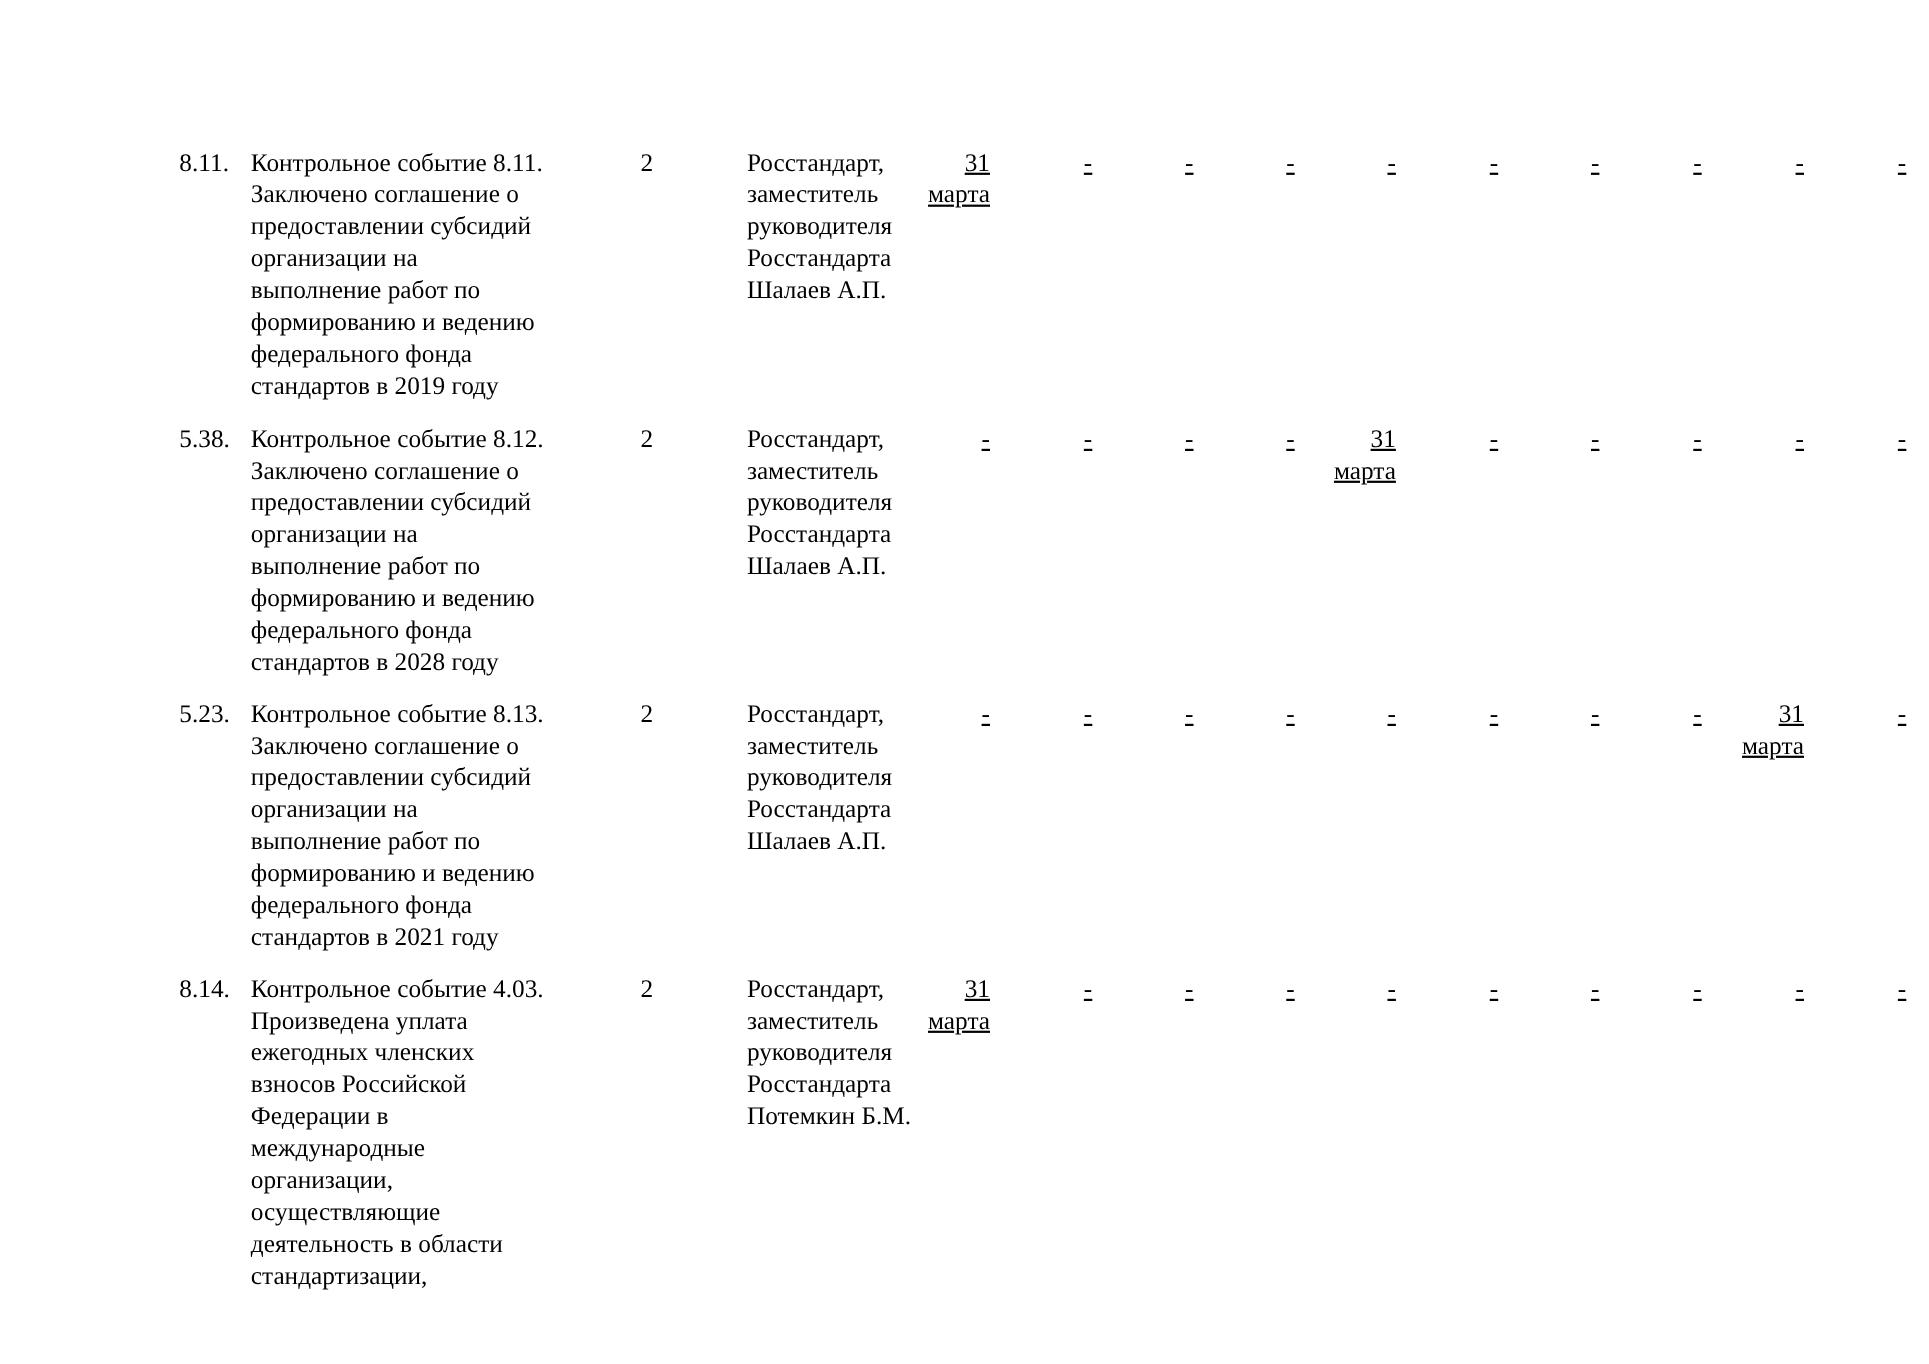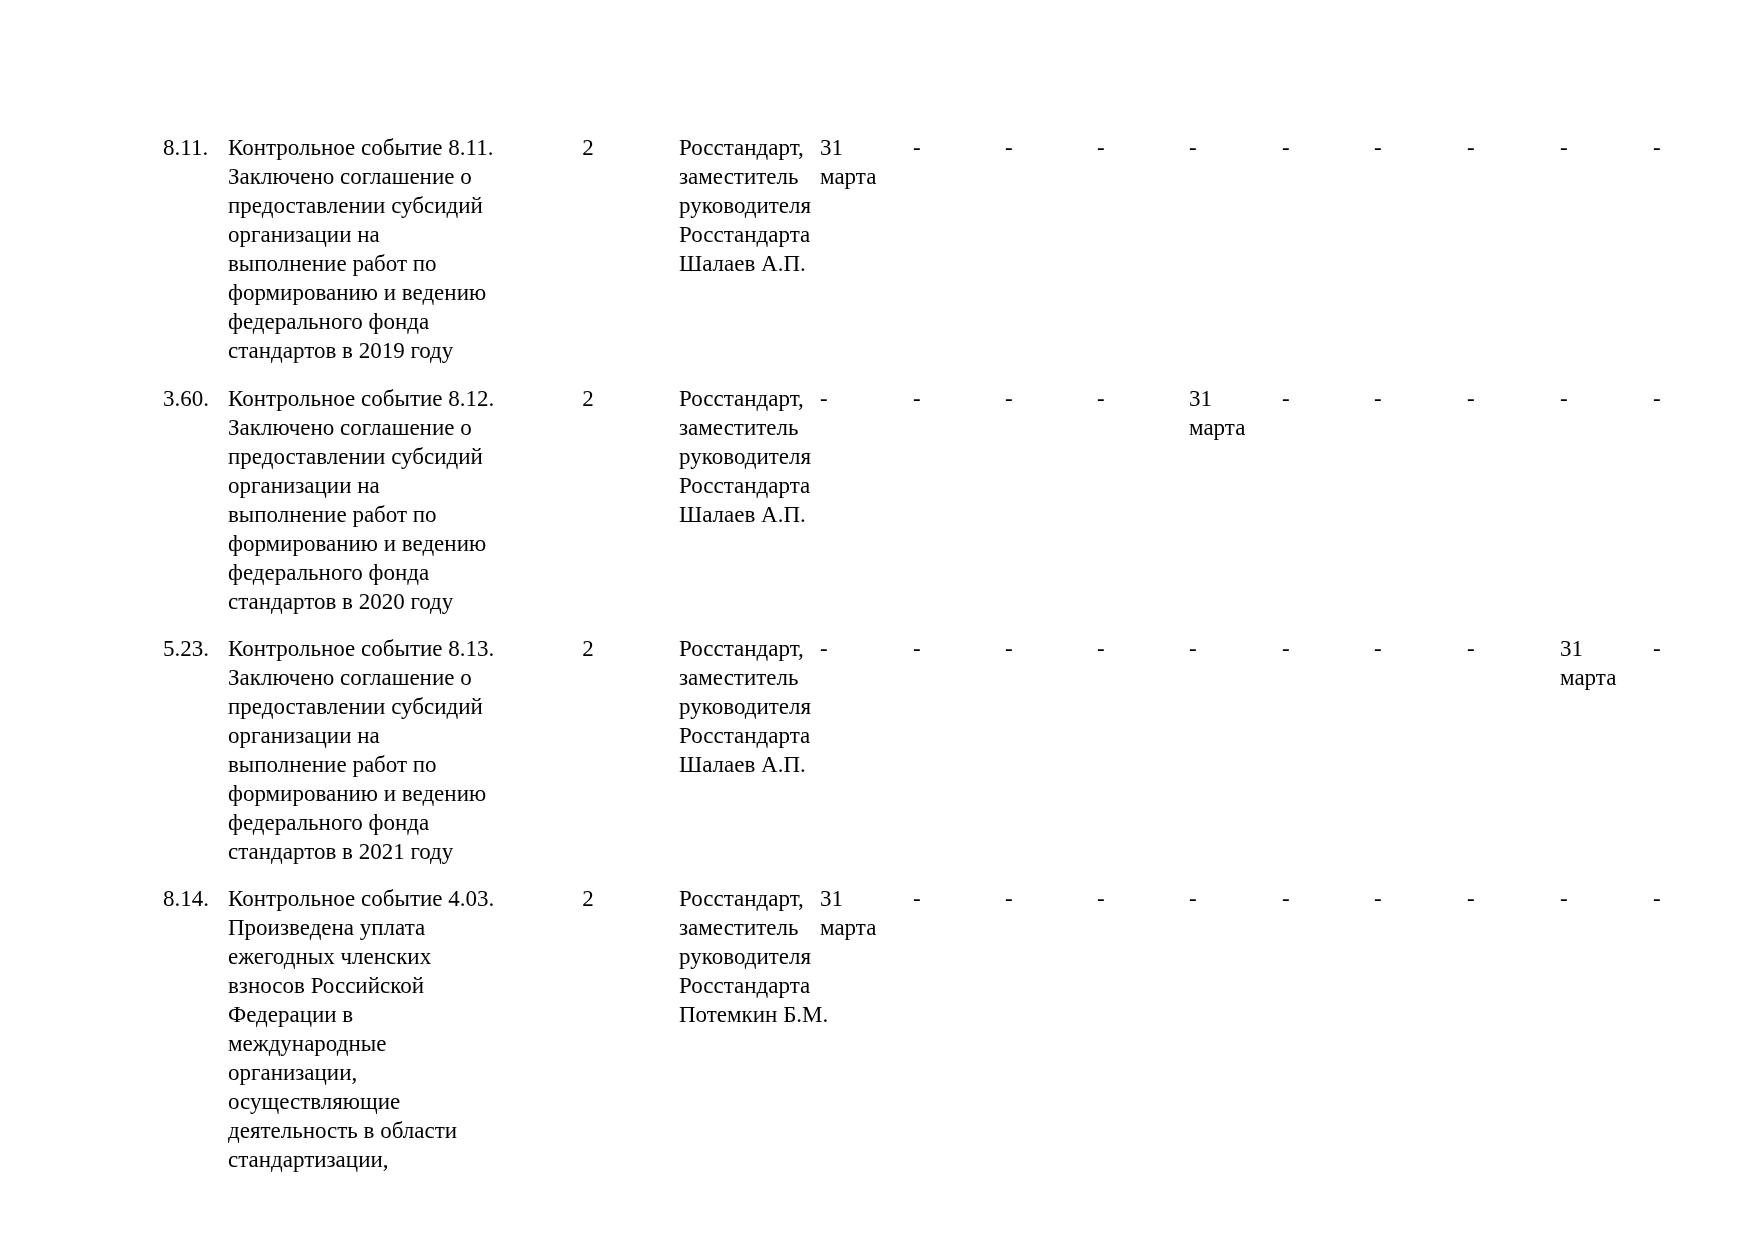--- a/index.html
+++ b/index.html
@@ -34,21 +34,22 @@
       top: 0;
       white-space: pre-line;
     }
     .c-num { left: 163px; width: 70px; }
     .c-desc { left: 228px; width: 300px; }
     .c-level { left: 578px; width: 20px; text-align: center; }
     .c-resp { left: 679px; width: 180px; }
     .c-period {
       width: 80px;
       margin-left: -40px;
-      text-align: left;
+      text-align: right;
+      text-decoration: underline;
     }
   </style>
 </head>
 <body>
 
 <div class="page">
 
   <div class="row" style="top:133px;">
     <div class="cell c-num">8.11.</div>
     <div class="cell c-desc">Контрольное событие 8.11.
@@ -72,29 +73,29 @@
     <div class="cell c-period" style="left:1137px;">-</div>
     <div class="cell c-period" style="left:1229px;">-</div>
     <div class="cell c-period" style="left:1322px;">-</div>
     <div class="cell c-period" style="left:1414px;">-</div>
     <div class="cell c-period" style="left:1507px;">-</div>
     <div class="cell c-period" style="left:1600px;">-</div>
     <div class="cell c-period" style="left:1693px;">-</div>
   </div>
 
   <div class="row" style="top:384px;">
-    <div class="cell c-num">3.60.</div>
+    <div class="cell c-num">5.38.</div>
     <div class="cell c-desc">Контрольное событие 8.12.
 Заключено соглашение о
 предоставлении субсидий
 организации на
 выполнение работ по
 формированию и ведению
 федерального фонда
-стандартов в 2020 году</div>
+стандартов в 2028 году</div>
     <div class="cell c-level">2</div>
     <div class="cell c-resp">Росстандарт,
 заместитель
 руководителя
 Росстандарта
 Шалаев А.П.</div>
     <div class="cell c-period" style="left:860px;">-</div>
     <div class="cell c-period" style="left:953px;">-</div>
     <div class="cell c-period" style="left:1045px;">-</div>
     <div class="cell c-period" style="left:1137px;">-</div>

